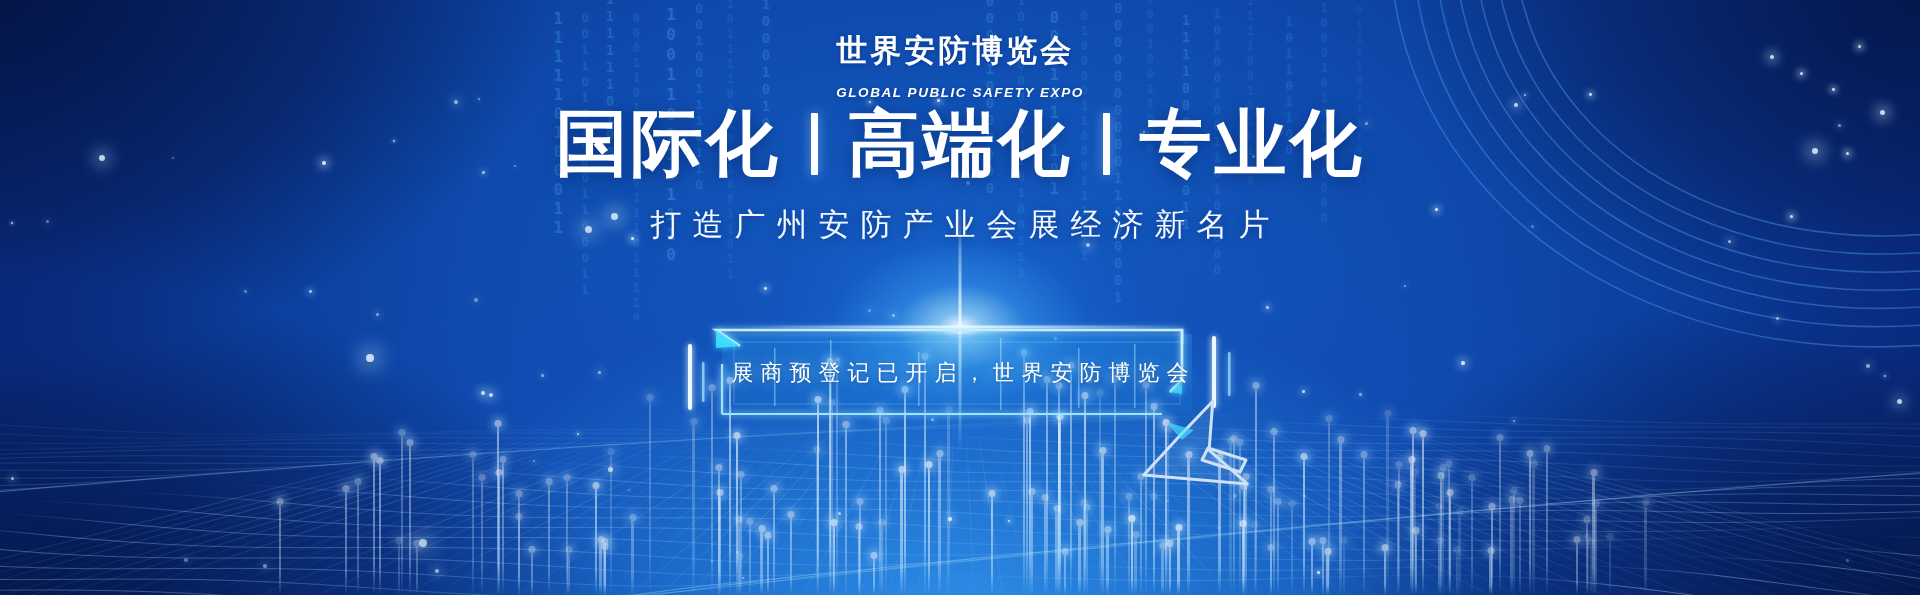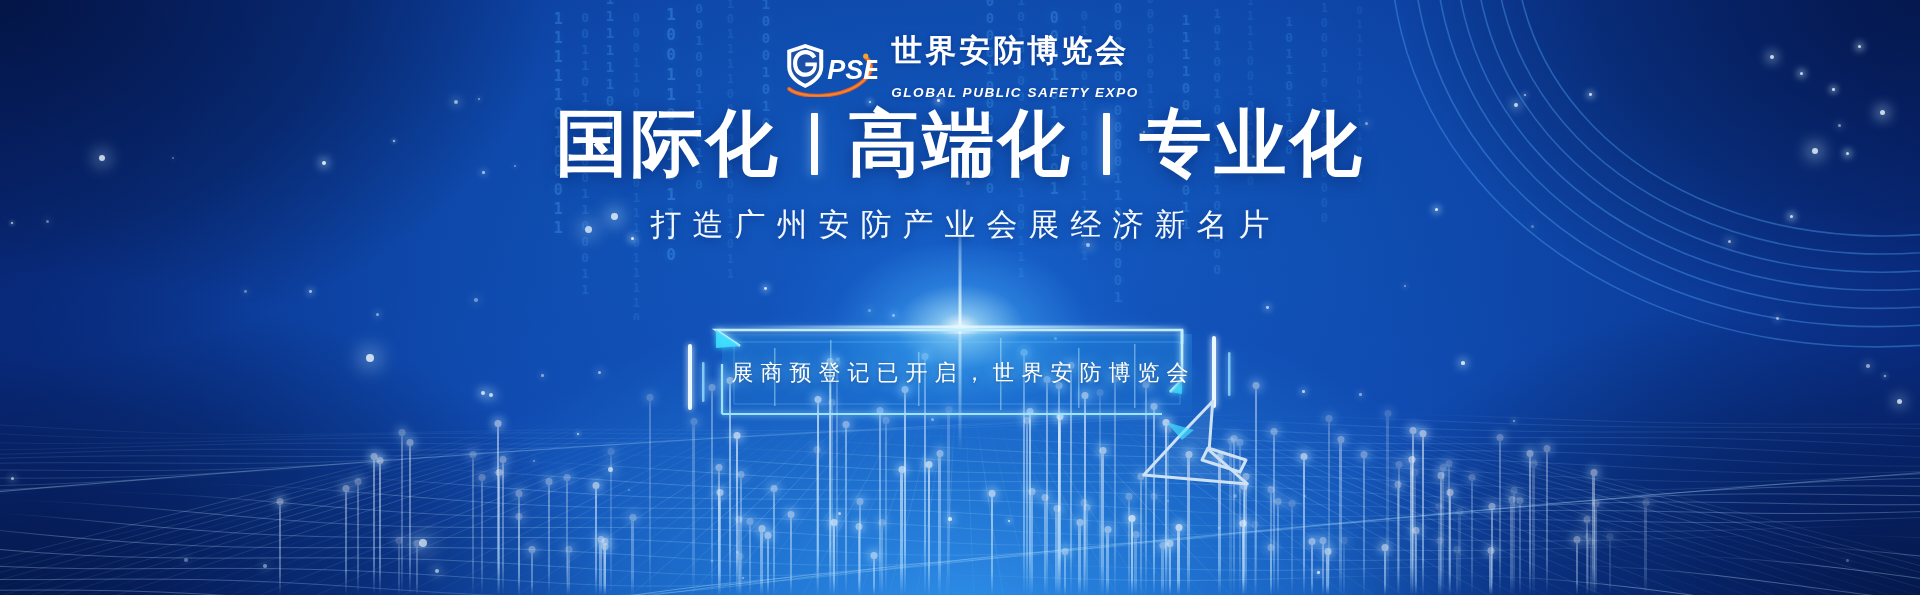--- a/index.html
+++ b/index.html
@@ -526,38 +526,20 @@
 
   <div class="burst">
     <div class="core"></div>
     <div class="hb"></div>
     <div class="vb"></div>
   </div>
 
   <div class="content">
 
     <div class="logo-row">
-      <div class="logo-mark">
-        <svg viewBox="0 0 96 58" width="96" height="58" fill="none">
-
-          <path d="M8 50 C20 60, 62 60, 82 42 C92 33, 92 24, 84 18" stroke="#e4562c" stroke-width="4.2" fill="none" stroke-linecap="round"></path>
-          <path d="M8 50 C20 60, 62 60, 82 42 C92 33, 92 24, 84 18" stroke="#f0872a" stroke-width="2.0" fill="none" stroke-linecap="round"></path>
-          <circle cx="84.5" cy="17" r="2.6" fill="#f0a62a"></circle>
-
-          <path d="M24 5 L42 11 L42 28 C42 38, 33 45, 24 49 C15 45, 6 38, 6 28 L6 11 Z" fill="#ffffff"></path>
-          <path d="M24 9 L38 13.6 L38 28 C38 35.6, 31 41.4, 24 44.8 C17 41.4, 10 35.6, 10 28 L10 13.6 Z" fill="#1b4fa8"></path>
-
-          <path d="M31.5 19.5 C29.8 16.6, 26.9 15.2, 24 15.2 C19.4 15.2, 15.9 18.8, 15.9 24.3
-                   C15.9 29.9, 19.4 33.6, 24.2 33.6 C28.2 33.6, 31.4 31.2, 32.1 27.3 L24.2 27.3 L24.2 23.4 L35.6 23.4
-                   L35.6 25.8 C35.6 33, 30.8 37.8, 24.1 37.8 C17 37.8, 11.8 32.3, 11.8 24.4
-                   C11.8 16.5, 17 11, 24.1 11 C28.9 11, 33 13.4, 35 17.4 Z" fill="#ffffff"></path>
-
-          <text x="46" y="40" font-family="'Liberation Sans',sans-serif" font-size="27" font-weight="700" font-style="italic" fill="#ffffff">PSE</text>
-        </svg>
-      </div>
       <div class="logo-text">
         <div class="logo-cn">世界安防博览会</div>
         <div class="logo-en">GLOBAL PUBLIC SAFETY EXPO</div>
       </div>
     </div>
 
     <div class="headline">
       <span class="seg">国际化</span>
       <span class="bar"></span>
       <span class="seg">高端化</span>

